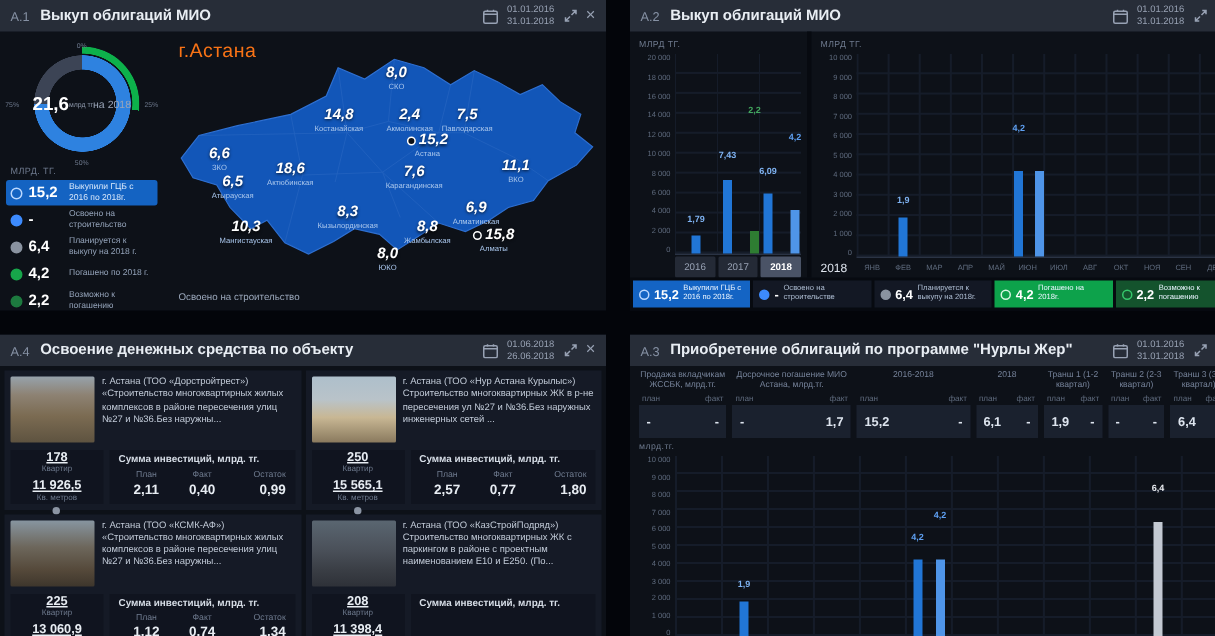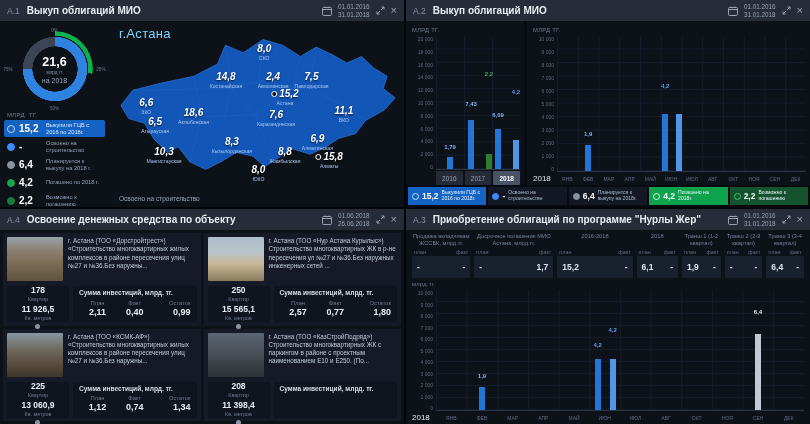--- a/index.html
+++ b/index.html
@@ -2,21 +2,21 @@
 <html><head>
 <meta charset="utf-8">
 <style>
   * { margin:0; padding:0; box-sizing:border-box; }
   html,body { background:#03050a; }
   body { width:810px; height:424px; overflow:hidden;
          font-family:"Liberation Sans", sans-serif; color:#dfe4ea; }
 
   .grid { width:782px; height:424px; display:grid;
           grid-template-columns:404px 404px; grid-template-rows:207px 215px;
-          gap:2px; background:#03050a; }
+          gap:16px; background:#03050a; }
 
   .panel { background:#0d1118; display:flex; flex-direction:column; overflow:hidden; }
 
   
   .phead { height:21px; flex:none; background:#272d38; display:flex; align-items:center;
            gap:7px; padding:0 7px; }
   .pcode { font-size:8.5px; color:#8691a4; }
   .ptitle { font-size:10px; font-weight:700; color:#e8edf3; white-space:nowrap; }
   .pright { margin-left:auto; display:flex; align-items:center; gap:6px; }
   .cal { width:10px; height:10px; }
@@ -28,21 +28,21 @@
   .a1-body { flex:1; display:flex; padding:3px 4px 2px 4px; }
   .a1-left { width:101px; flex:none; display:flex; flex-direction:column; }
 
   .gauge { position:relative; width:76px; height:76px; margin:7px auto 2px auto; }
   .gauge-ring { position:absolute; inset:5px; border-radius:50%;
     -webkit-mask:radial-gradient(closest-side, transparent 68%, #000 69% 97%, transparent 98%);
     mask:radial-gradient(closest-side, transparent 68%, #000 69% 97%, transparent 98%); }
   .gauge-outer { position:absolute; inset:0; border-radius:50%;
     -webkit-mask:radial-gradient(closest-side, transparent 87%, #000 88% 100%);
     mask:radial-gradient(closest-side, transparent 87%, #000 88% 100%); }
-  .gauge-center { position:absolute; inset:0; display:flex; flex-direction:column;
+  .gauge-center { position:absolute; inset:0; display:flex; 
     align-items:center; justify-content:center; }
   .gval { font-size:12.5px; font-weight:700; color:#ffffff; }
   .gunit { font-size:4.6px; color:#8d98ab; margin-top:1px; }
   .gsub { font-size:7px; color:#9aa5b8; margin-top:2px; }
   .gt { position:absolute; font-size:4.6px; color:#6e7a8e; }
   .gt-top { top:-3px; left:50%; transform:translateX(-50%); }
   .gt-right { right:-13px; top:48%; }
   .gt-bottom { bottom:-4px; left:50%; transform:translateX(-50%); }
   .gt-left { left:-13px; top:48%; }
 
@@ -50,21 +50,21 @@
   .legend-row { display:flex; align-items:center; gap:4px; height:17px;
                 padding:0 3px; margin-bottom:1px; border-radius:2px; }
   .legend-row.selected { background:#1463c2; }
   .legend-icon { width:8px; height:8px; border-radius:50%; flex:none; border:1.5px solid transparent; }
   .legend-val { font-size:10px; font-weight:700; color:#fff; width:23px; flex:none; }
   .legend-lbl { font-size:5.7px; line-height:1.2; color:#93a2b8; }
   .legend-row.selected .legend-lbl { color:#d9e8fb; }
 
   .map-wrap { flex:1; position:relative; }
   .map-svg { position:absolute; left:2px; top:8px; width:296px; height:160px; }
-  .city-title { position:absolute; left:14px; top:2px; font-size:13px; color:#7dd3fc;
+  .city-title { position:absolute; left:14px; top:2px; font-size:13px; color:#f97316;
                 letter-spacing:.3px; }
   .region { position:absolute; transform:translate(-50%,0); text-align:center; white-space:nowrap; }
   .region-val { font-size:10px; font-weight:700; color:#fff; text-shadow:0 1px 2px rgba(0,0,0,.7);
                 display:flex; align-items:center; justify-content:center; gap:2px; line-height:1;font-style:italic; }
   .region-name { font-size:5.1px; color:#a9c6ec; margin-top:1px; }
   .city-marker { width:6px; height:6px; border:1.5px solid #fff; border-radius:50%;
                  background:#0d1118; flex:none; }
   .map-caption { position:absolute; left:14px; bottom:8px; font-size:6.5px; color:#9aa7ba; }
 
   
@@ -114,21 +114,21 @@
   .card-top { display:flex; gap:5px; min-height:46px; }
   .photo { width:56px; height:44px; flex:none; border-radius:1px; }
   .photo-1 { background:linear-gradient(180deg,#97a2ab 0%,#8d8273 28%,#7b6b52 60%,#5e5340 100%); }
   .photo-2 { background:linear-gradient(180deg,#aebfcb 0%,#b9c3c9 35%,#c8b794 62%,#8a7a5e 100%); }
   .photo-3 { background:linear-gradient(180deg,#8795a0 0%,#6d675c 40%,#55493a 75%,#3e362c 100%); }
   .photo-4 { background:linear-gradient(180deg,#5a6671 0%,#4a5059 45%,#3a3e45 75%,#2e3138 100%); }
   .card-title { font-size:6.3px; color:#c2cbd8; line-height:1.32; }
   .card-stats { display:flex; gap:4px; margin-top:3px; flex:1; min-height:36px; }
   .stat-left { width:62px; flex:none; background:#10141f; display:flex; flex-direction:column;
                justify-content:center; align-items:center; padding:2px; }
-  .stat-big { font-size:8.5px; font-weight:700; color:#e8edf3; }
+  .stat-big { font-size:8.5px; font-weight:700; color:#e8edf3;text-decoration:underline; }
   .stat-lab { font-size:5.4px; color:#6e7a8e; margin:1px 0 2px 0; }
   .stat-right { flex:1; background:#10141f; padding:3px 6px 2px 6px; display:flex;
                 flex-direction:column;justify-content:space-between; }
   .invest-lab { font-size:6.6px; font-weight:700; color:#d6dde6; }
   .pfr-row { flex:1; display:flex; align-items:center; }
   .pfr { flex:1; }
   .pfr.c { text-align:center; } .pfr.r { text-align:right; }
   .pfr-lab { font-size:5.8px; color:#6e7a8e; }
   .pfr-val { font-size:9px; font-weight:700; color:#e8edf3; margin-top:1px; }
   .card-foot { height:9px; flex:none; display:flex; align-items:center; }

